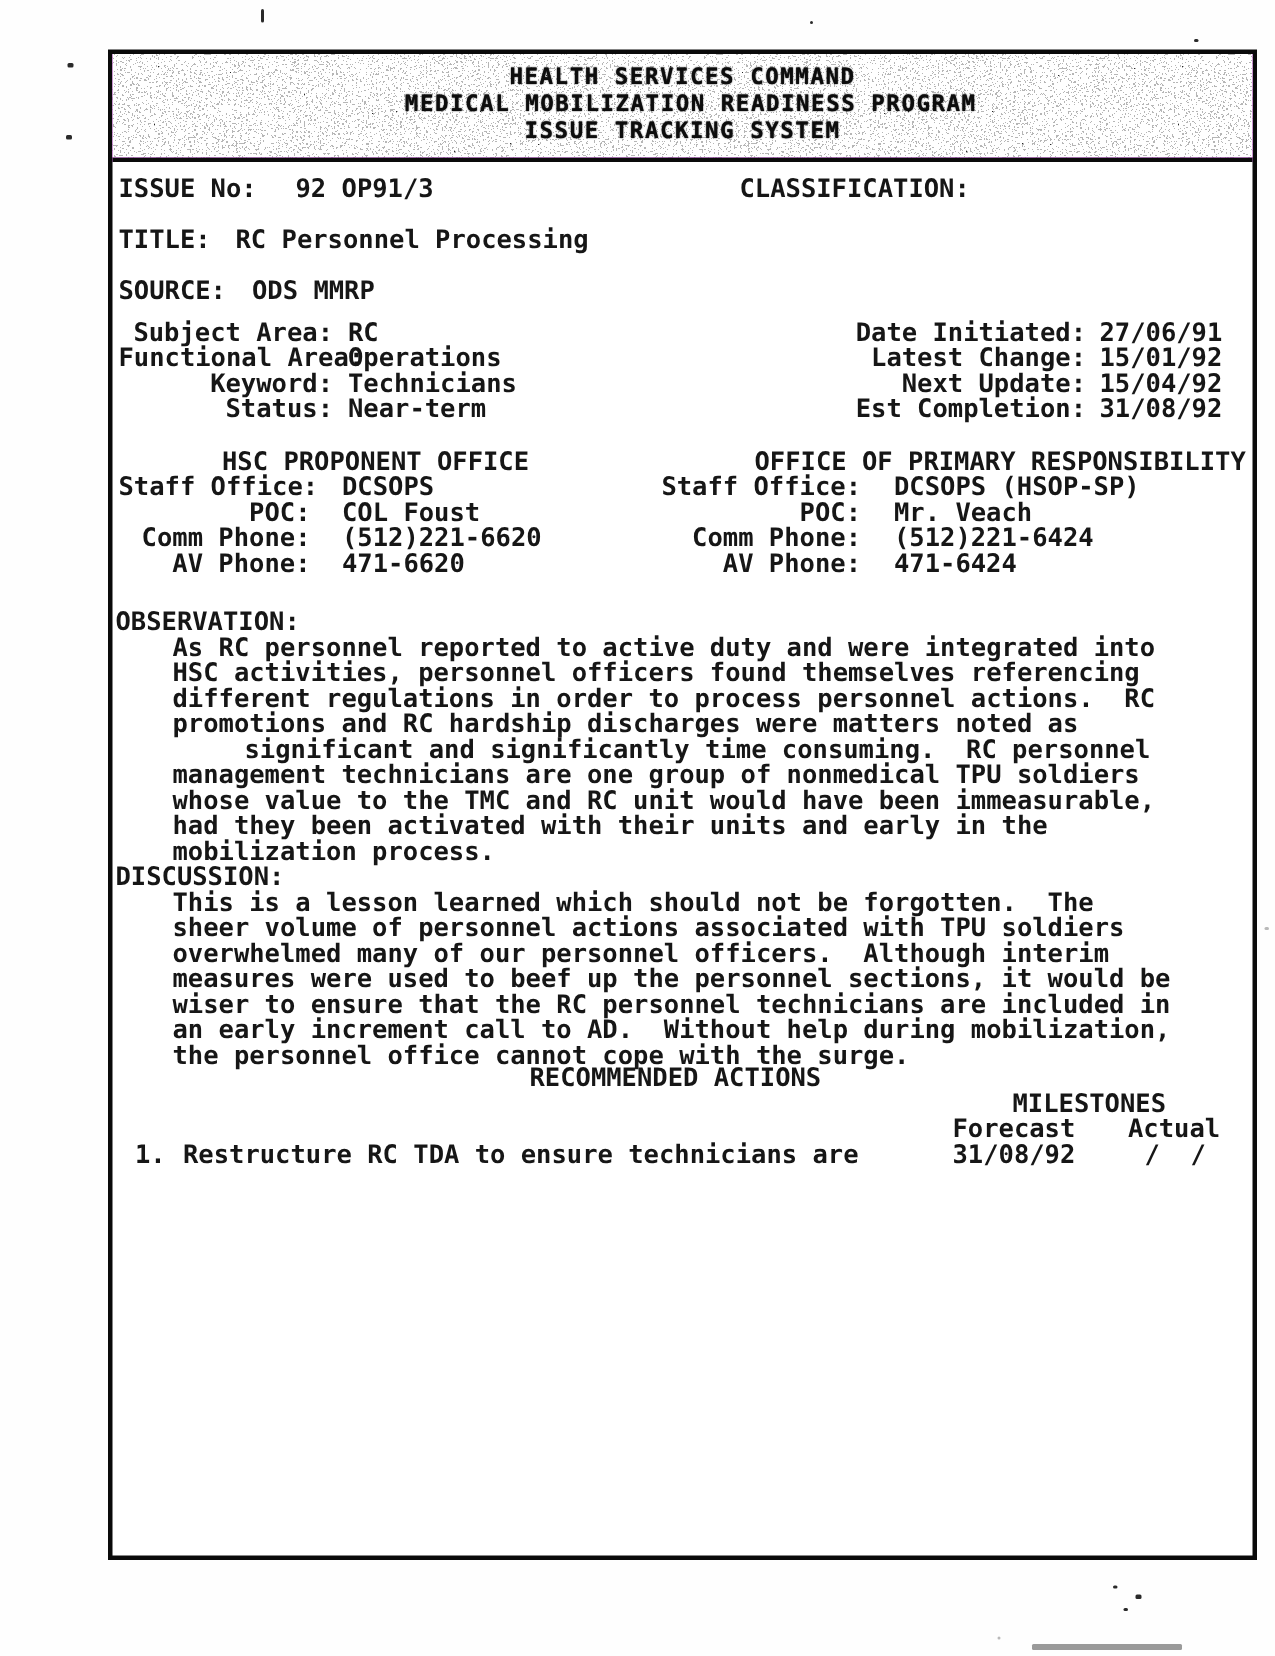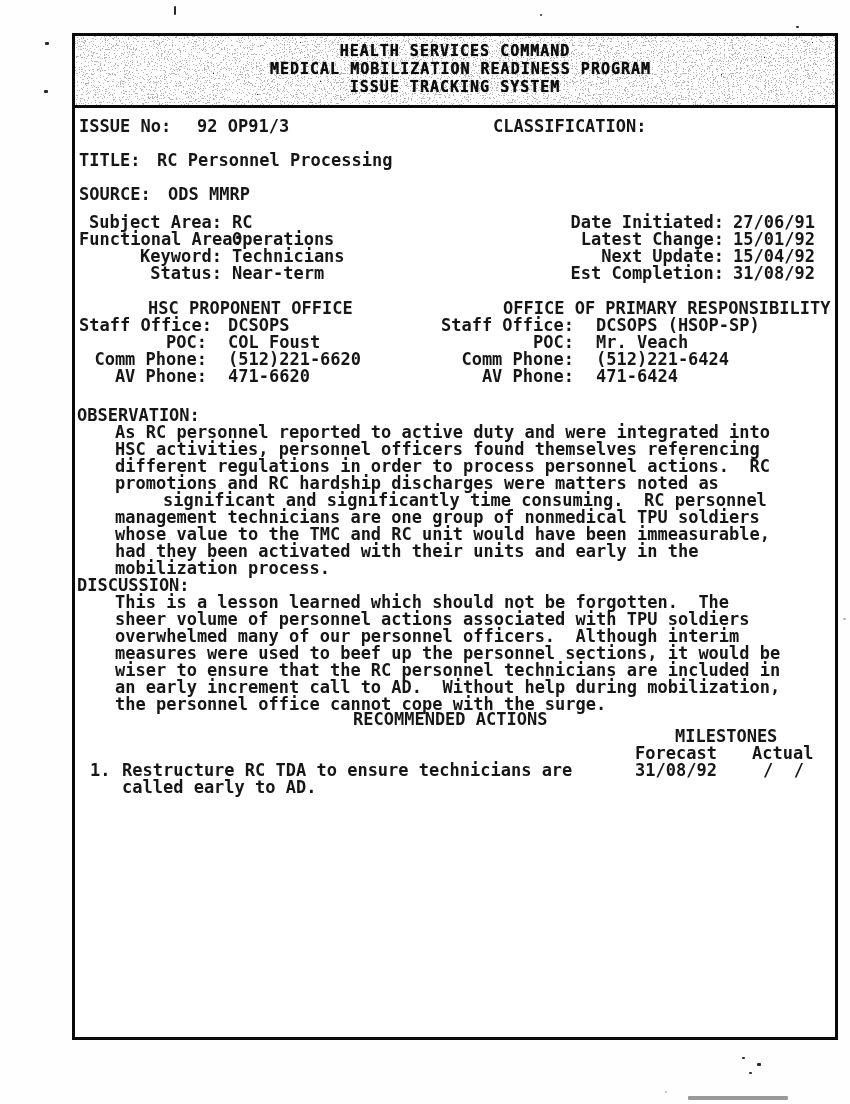--- a/index.html
+++ b/index.html
@@ -219,17 +219,14 @@
   <div class="row" style="top:709px;">
     <span class="t" style="left:560px;">Forecast</span>
     <span class="t" style="left:677px;">Actual</span>
   </div>
   <div class="row" style="top:726px;">
     <span class="t" style="left:15px;">1.</span>
     <span class="t" style="left:47px;">Restructure RC TDA to ensure technicians are</span>
     <span class="t" style="left:560px;">31/08/92</span>
     <span class="t" style="left:688px;">/  /</span>
   </div>
-  <div class="row" style="top:743px;">
-    <span class="t" style="left:47px;">called early to AD.</span>
-  </div>
 
 </div>
 
 </body></html>

